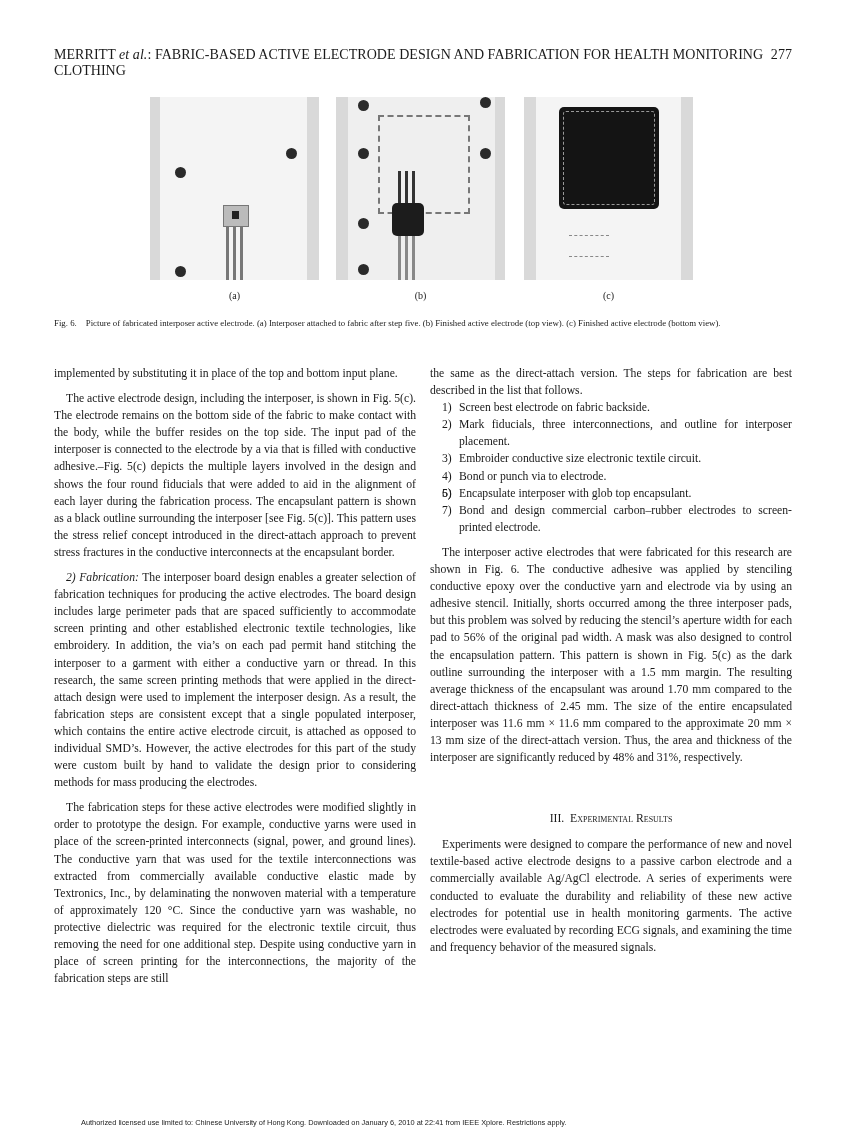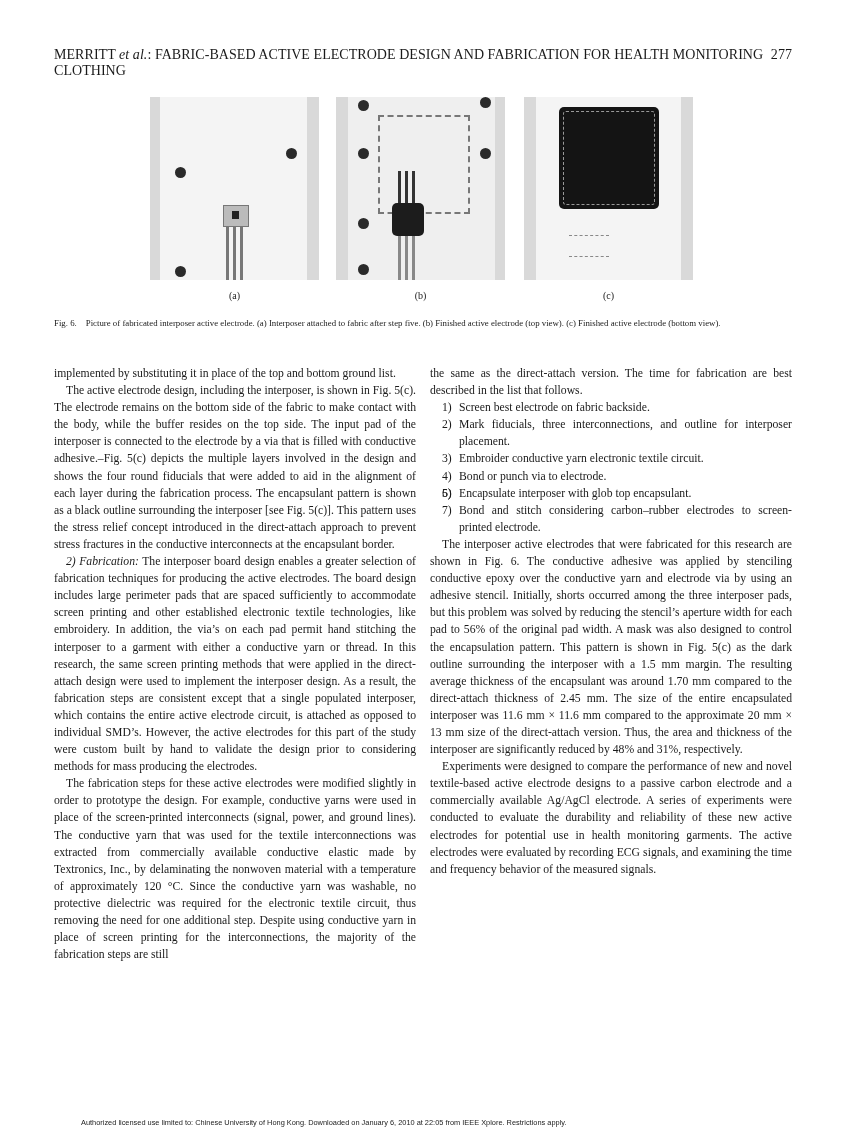--- a/index.html
+++ b/index.html
@@ -13,21 +13,21 @@
   .panel { position: absolute; top: 0; width: 169px; height: 183px; background: #d9d9d9; overflow: hidden; }
   .panel .fabric { position: absolute; top: 0; bottom: 0; background: #f4f4f4; }
   .panel-label { position: absolute; top: 193px; width: 169px; text-align: center; font-size: 10px; }
   .dot { position: absolute; width: 11px; height: 11px; border-radius: 50%; background: #2a2a2a; }
   .caption { position: absolute; top: 317px; left: 54px; width: 738px; font-size: 8.8px; line-height: 12px; text-align: justify; }
   .caption .lbl { margin-right: 9px; }
   .col { position: absolute; top: 365px; width: 362px; font-size: 11.7px; line-height: 17.1px; text-align: justify; }
   .col.left { left: 54px; }
   .col.right { left: 430px; }
   .col p { margin: 0; }
-  .col p.indent { text-indent: 12px; }
+  .col p.indent { text-indent: 12px; margin-top: 8px; }
   .col em { font-style: italic; }
   ol.steps { list-style: none; margin: 0; padding: 0; }
   ol.steps li { position: relative; padding-left: 29px; }
   ol.steps li .num { position: absolute; left: 12px; top: 0; }
   .section-head { text-align: center; margin: 44px 0 9px 0; font-size: 11.7px; }
   .sc { font-variant: small-caps; }
   .footer { position: absolute; top: 1118px; left: 81px; font-family: "Liberation Sans", "DejaVu Sans", sans-serif; font-size: 7.4px; color: #222; }
 </style>
 </head>
 <body>
@@ -80,34 +80,35 @@
     <div style="position:absolute; left:45px; top:138px; width:40px; height:20px; border-top:1px dashed #888; border-bottom:1px dashed #888;"></div>
   </div>
   <div class="panel-label" style="left:374px;">(c)</div>
 </div>
 
 <div class="caption">
   <span class="lbl">Fig. 6.</span><span>Picture of fabricated interposer active electrode. (a) Interposer attached to fabric after step five. (b) Finished active electrode (top view). (c) Finished active electrode (bottom view).</span>
 </div>
 
 <div class="col left">
-  <p>implemented by substituting it in place of the top and bottom ground list.</p>
+  <p>implemented by substituting it in place of the top and bottom input plane.</p>
   <p class="indent">The active electrode design, including the interposer, is shown in Fig. 5(c). The electrode remains on the bottom side of the fabric to make contact with the body, while the buffer resides on the top side. The input pad of the interposer is connected to the electrode by a via that is filled with conductive adhesive.–Fig. 5(c) depicts the multiple layers involved in the design and shows the four round fiducials that were added to aid in the alignment of each layer during the fabrication process. The encapsulant pattern is shown as a black outline surrounding the interposer [see Fig. 5(c)]. This pattern uses the stress relief concept introduced in the direct-attach approach to prevent stress fractures in the conductive interconnects at the encapsulant border.</p>
   <p class="indent"><em>2) Fabrication:</em><span> The interposer board design enables a greater selection of fabrication techniques for producing the active electrodes. The board design includes large perimeter pads that are spaced sufficiently to accommodate screen printing and other established electronic textile technologies, like embroidery. In addition, the via’s on each pad permit hand stitching the interposer to a garment with either a conductive yarn or thread. In this research, the same screen printing methods that were applied in the direct-attach design were used to implement the interposer design. As a result, the fabrication steps are consistent except that a single populated interposer, which contains the entire active electrode circuit, is attached as opposed to individual SMD’s. However, the active electrodes for this part of the study were custom built by hand to validate the design prior to considering methods for mass producing the electrodes.</span></p>
   <p class="indent">The fabrication steps for these active electrodes were modified slightly in order to prototype the design. For example, conductive yarns were used in place of the screen-printed interconnects (signal, power, and ground lines). The conductive yarn that was used for the textile interconnections was extracted from commercially available conductive elastic made by Textronics, Inc., by delaminating the nonwoven material with a temperature of approximately 120 °C. Since the conductive yarn was washable, no protective dielectric was required for the electronic textile circuit, thus removing the need for one additional step. Despite using conductive yarn in place of screen printing for the interconnections, the majority of the fabrication steps are still</p>
 </div>
 
 <div class="col right">
-  <p>the same as the direct-attach version. The time for fabrication are best described in the list that follows.</p>
+  <p>the same as the direct-attach version. The steps for fabrication are best described in the list that follows.</p>
   <ol class="steps">
     <li><span class="num">1)</span><span>Screen best electrode on fabric backside.</span></li>
     <li><span class="num">2)</span><span>Mark fiducials, three interconnections, and outline for interposer placement.</span></li>
-    <li><span class="num">3)</span><span>Embroider conductive yarn electronic textile circuit.</span></li>
+    <li><span class="num">3)</span><span>Embroider conductive size electronic textile circuit.</span></li>
     <li><span class="num">4)</span><span>Bond or punch via to electrode.</span></li>
     <li><span class="num">5)</span></li>
     <li><span class="num">6)</span><span>Encapsulate interposer with glob top encapsulant.</span></li>
-    <li><span class="num">7)</span><span>Bond and stitch considering carbon–rubber electrodes to screen-printed electrode.</span></li>
+    <li><span class="num">7)</span><span>Bond and design commercial carbon–rubber electrodes to screen-printed electrode.</span></li>
   </ol>
   <p class="indent">The interposer active electrodes that were fabricated for this research are shown in Fig. 6. The conductive adhesive was applied by stenciling conductive epoxy over the conductive yarn and electrode via by using an adhesive stencil. Initially, shorts occurred among the three interposer pads, but this problem was solved by reducing the stencil’s aperture width for each pad to 56% of the original pad width. A mask was also designed to control the encapsulation pattern. This pattern is shown in Fig. 5(c) as the dark outline surrounding the interposer with a 1.5 mm margin. The resulting average thickness of the encapsulant was around 1.70 mm compared to the direct-attach thickness of 2.45 mm. The size of the entire encapsulated interposer was 11.6 mm × 11.6 mm compared to the approximate 20 mm × 13 mm size of the direct-attach version. Thus, the area and thickness of the interposer are significantly reduced by 48% and 31%, respectively.</p>
+  <div class="section-head"><span>III.</span>&nbsp; <span class="sc">Experimental Results</span></div>
   <p class="indent">Experiments were designed to compare the performance of new and novel textile-based active electrode designs to a passive carbon electrode and a commercially available Ag/AgCl electrode. A series of experiments were conducted to evaluate the durability and reliability of these new active electrodes for potential use in health monitoring garments. The active electrodes were evaluated by recording ECG signals, and examining the time and frequency behavior of the measured signals.</p>
 </div>
 
-<div class="footer">Authorized licensed use limited to: Chinese University of Hong Kong. Downloaded on January 6, 2010 at 22:05 from IEEE Xplore.  Restrictions apply.</div>
+<div class="footer">Authorized licensed use limited to: Chinese University of Hong Kong. Downloaded on January 6, 2010 at 22:41 from IEEE Xplore.  Restrictions apply.</div>
 
 </body></html>

